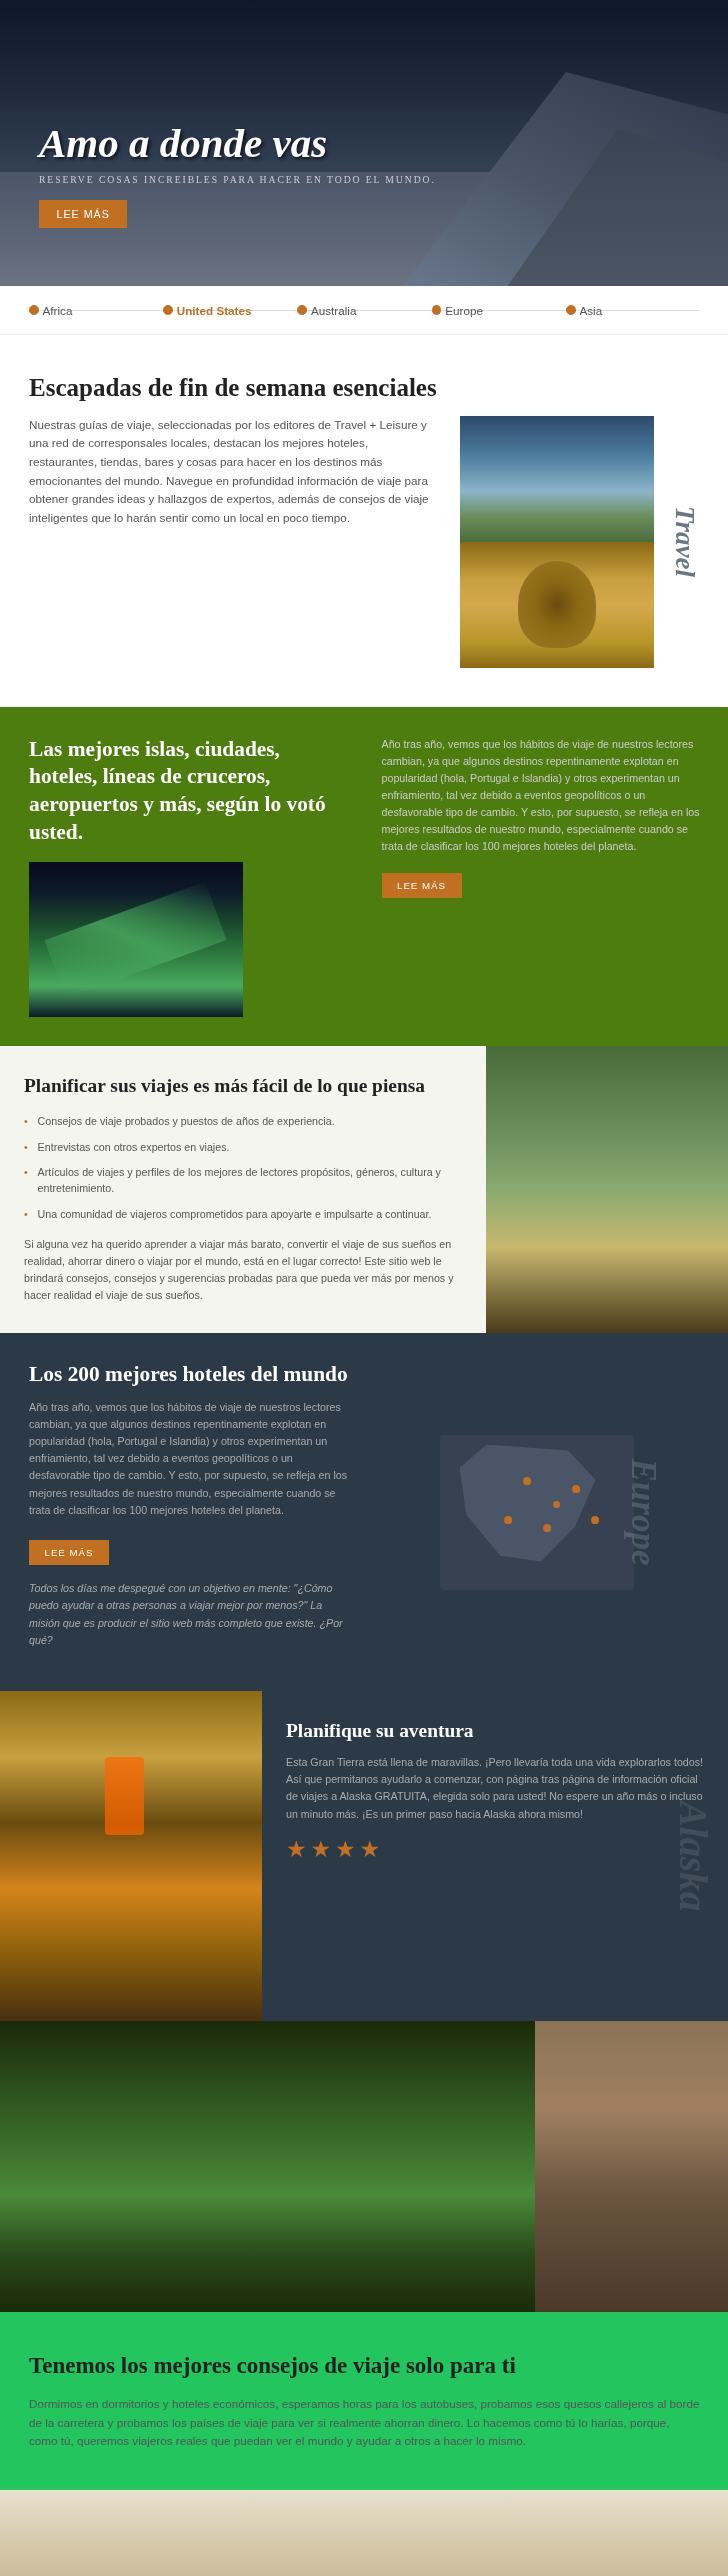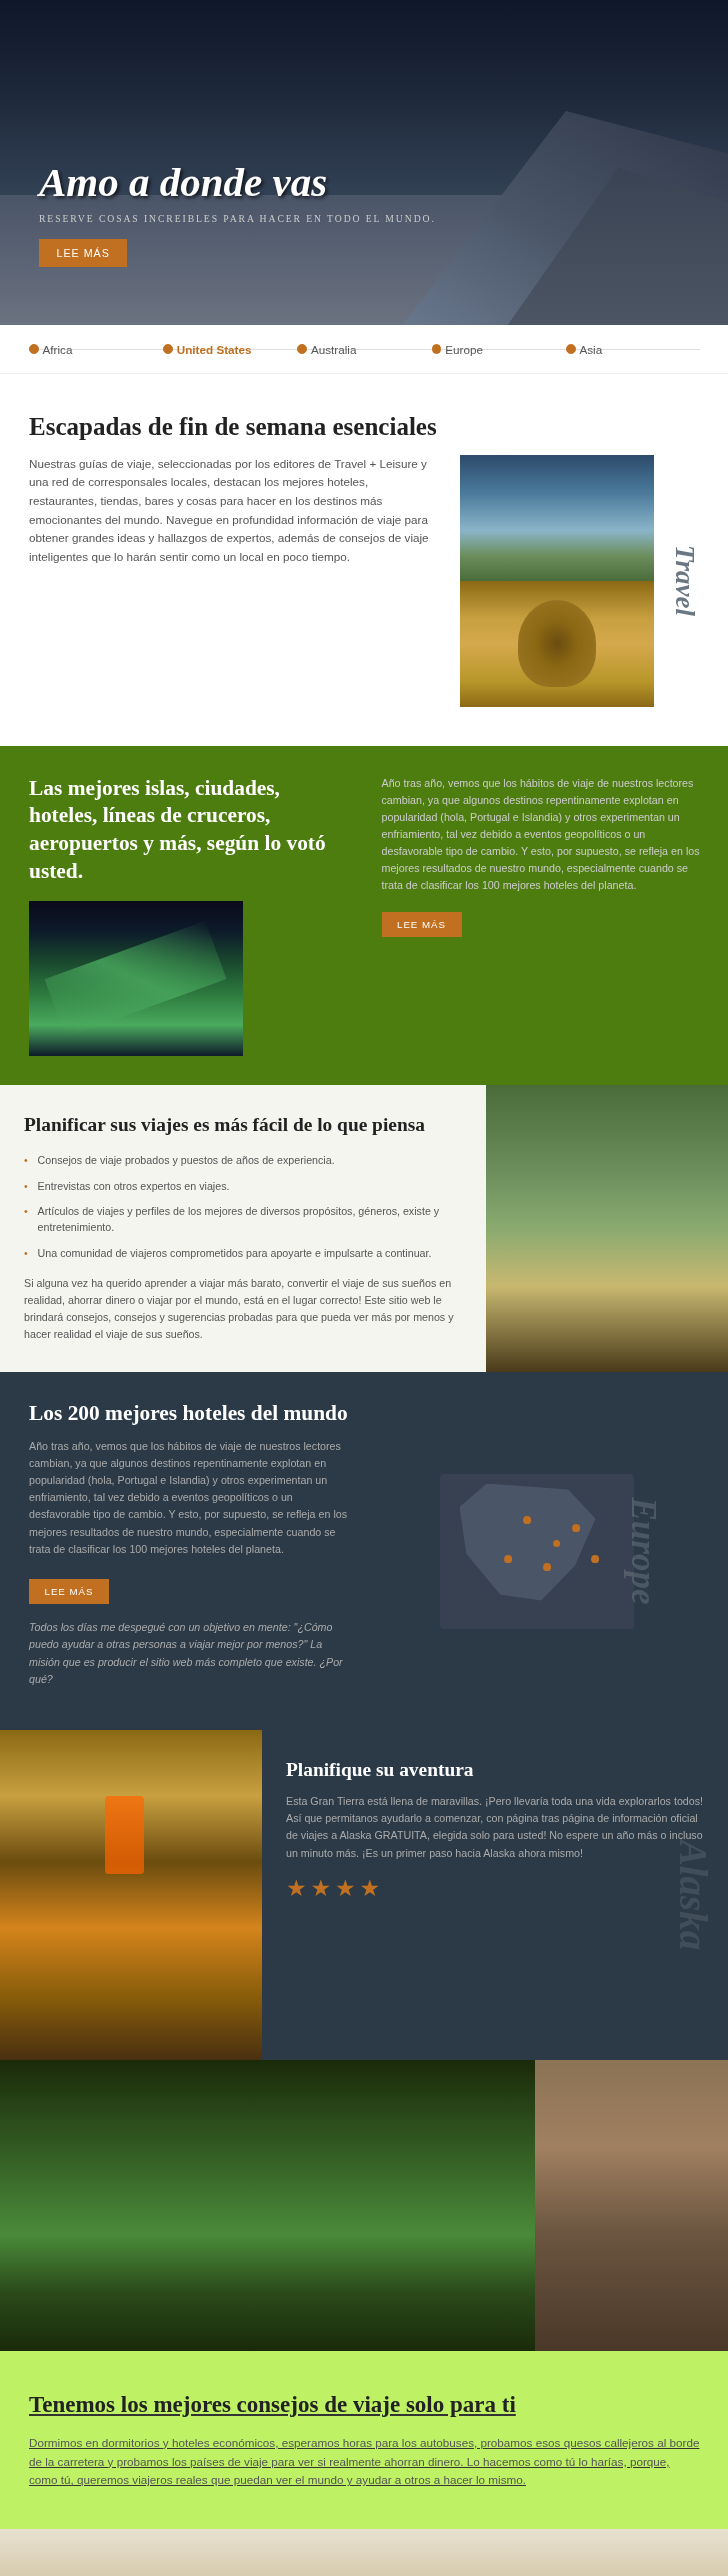--- a/index.html
+++ b/index.html
@@ -2,21 +2,21 @@
 <html><head>
   <meta charset="utf-8">
   <style>
     * { margin: 0; padding: 0; box-sizing: border-box; }
     body { font-family: Georgia, 'Times New Roman', serif; width: 729px; background: #fff; color: #333; overflow-x: hidden; }
 
     
     .hero {
       position: relative;
       width: 729px;
-      height: 325px;
+      height: 286px;
       background: linear-gradient(to bottom, #1a1a2e 0%, #2c3e50 30%, #4a5568 60%, #6b7280 100%);
       overflow: hidden;
     }
     .hero-rock {
       position: absolute;
       bottom: 0; right: 0;
       width: 408px; height: 214px;
       background: linear-gradient(to bottom left, #2d3748, #4a5568, #718096);
       clip-path: polygon(20% 100%, 60% 0%, 100% 20%, 100% 100%);
     }
@@ -411,26 +411,25 @@
       background: linear-gradient(to bottom, #1a2a0a 0%, #2a4a1a 20%, #3a6a2a 40%, #4a8a3a 60%, #2a4a1a 80%, #1a2a0a 100%);
     }
     .img-bridge {
       width: 194px;
       background: linear-gradient(to bottom, #8b7355 0%, #a08060 30%, #6b5540 60%, #4a3828 100%);
       position: relative;
     }
 
     
     .consejos-section {
-      background: #bef264;
+      background: #22c55e;
       padding: 39px 29px;
       display: flex;
       gap: 29px;
       align-items: center;
-      text-decoration: underline;
     }
     .consejos-text {
       flex: 1;
     }
     .consejos-text h2 {
       font-size: 23px;
       color: #222;
       font-weight: bold;
       margin-bottom: 13.6px;
       line-height: 1.3;
@@ -512,21 +511,21 @@
     <button class="btn-orange-sm">Lee más</button>
   </div>
 </section>
 
 <section class="planificar-section">
   <div class="planificar-left">
     <h3>Planificar sus viajes es más fácil de lo que piensa</h3>
     <ul class="planificar-list">
       <li>Consejos de viaje probados y puestos de años de experiencia.</li>
       <li>Entrevistas con otros expertos en viajes.</li>
-      <li>Artículos de viajes y perfiles de los mejores de diversos propósitos, géneros, existe y entretenimiento.</li>
+      <li>Artículos de viajes y perfiles de los mejores de lectores propósitos, géneros, cultura y entretenimiento.</li>
       <li>Una comunidad de viajeros comprometidos para apoyarte e impulsarte a continuar.</li>
     </ul>
     <p class="planificar-text">Si alguna vez ha querido aprender a viajar más barato, convertir el viaje de sus sueños en realidad, ahorrar dinero o viajar por el mundo, está en el lugar correcto! Este sitio web le brindará consejos, consejos y sugerencias probadas para que pueda ver más por menos y hacer realidad el viaje de sus sueños.</p>
   </div>
   <div class="planificar-right">
     <div class="img-countryside"></div>
   </div>
 </section>
 
 <section class="hoteles-section">

